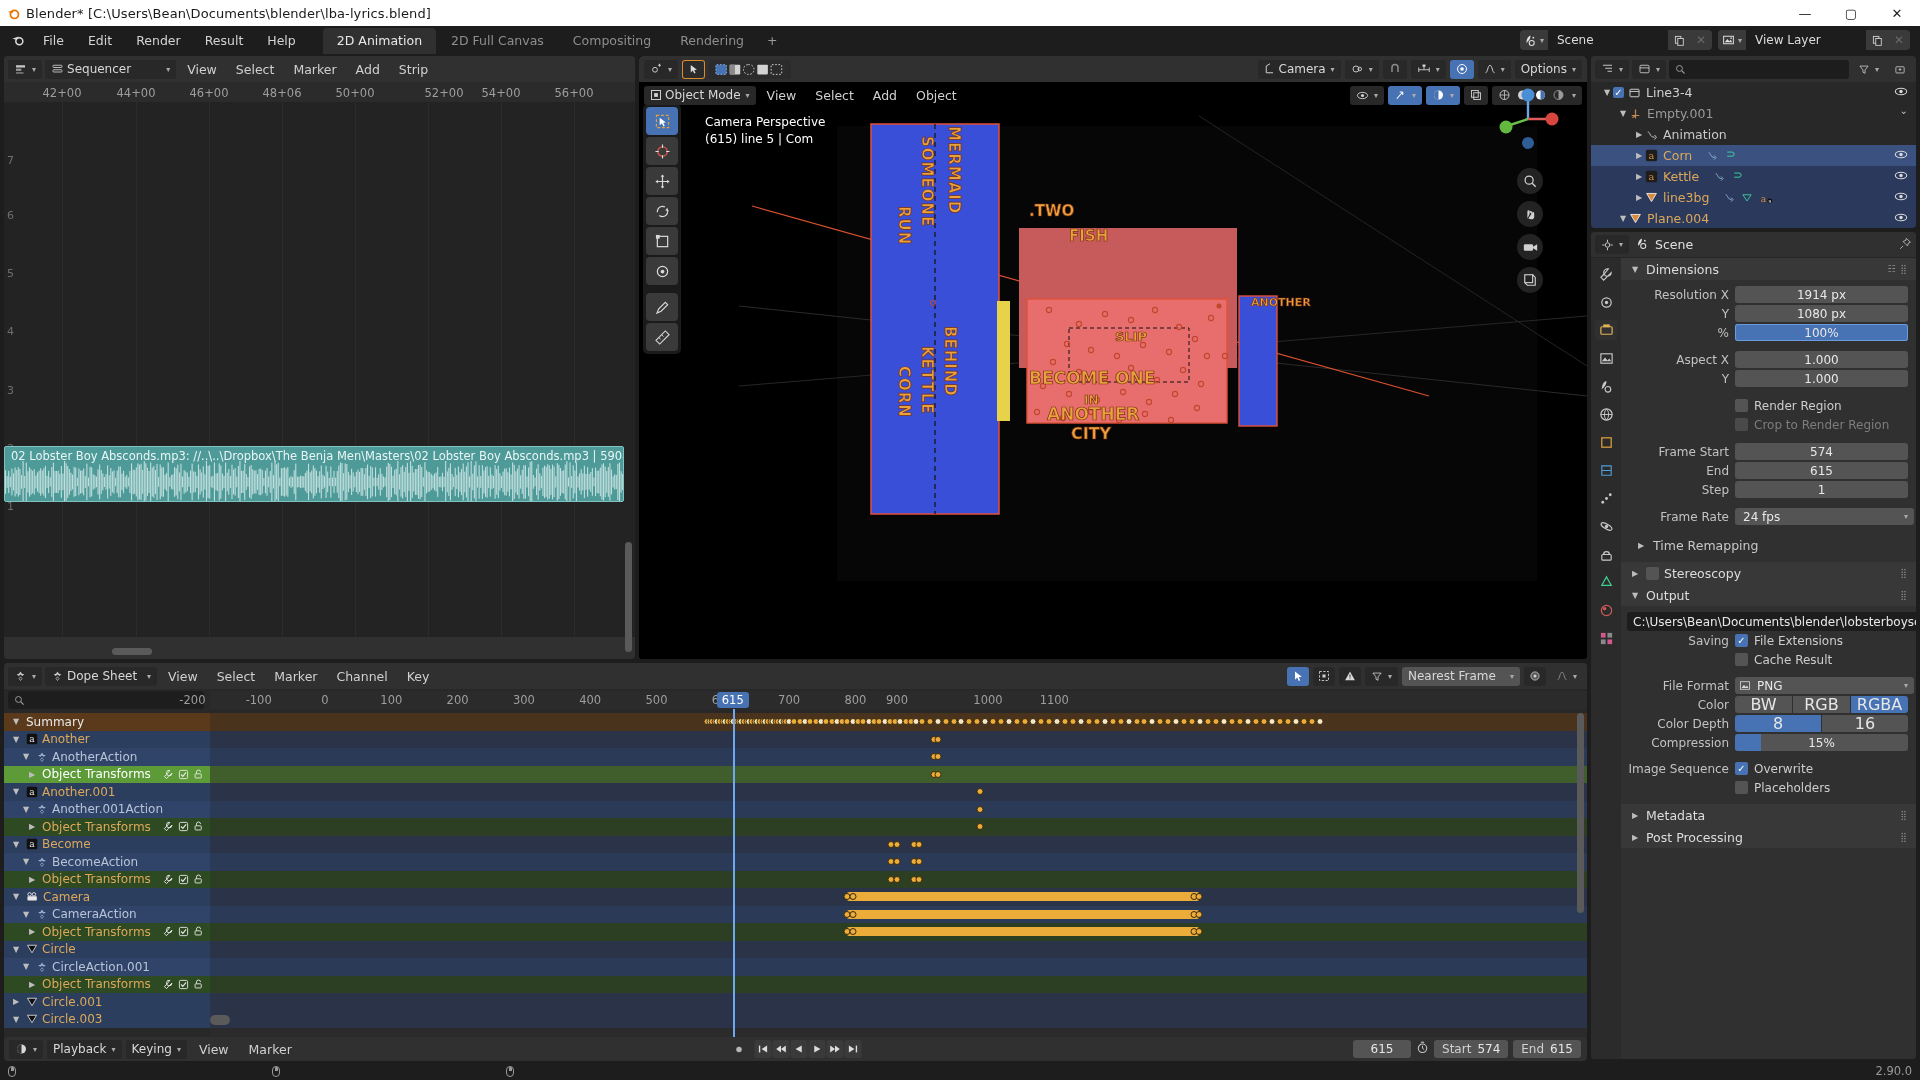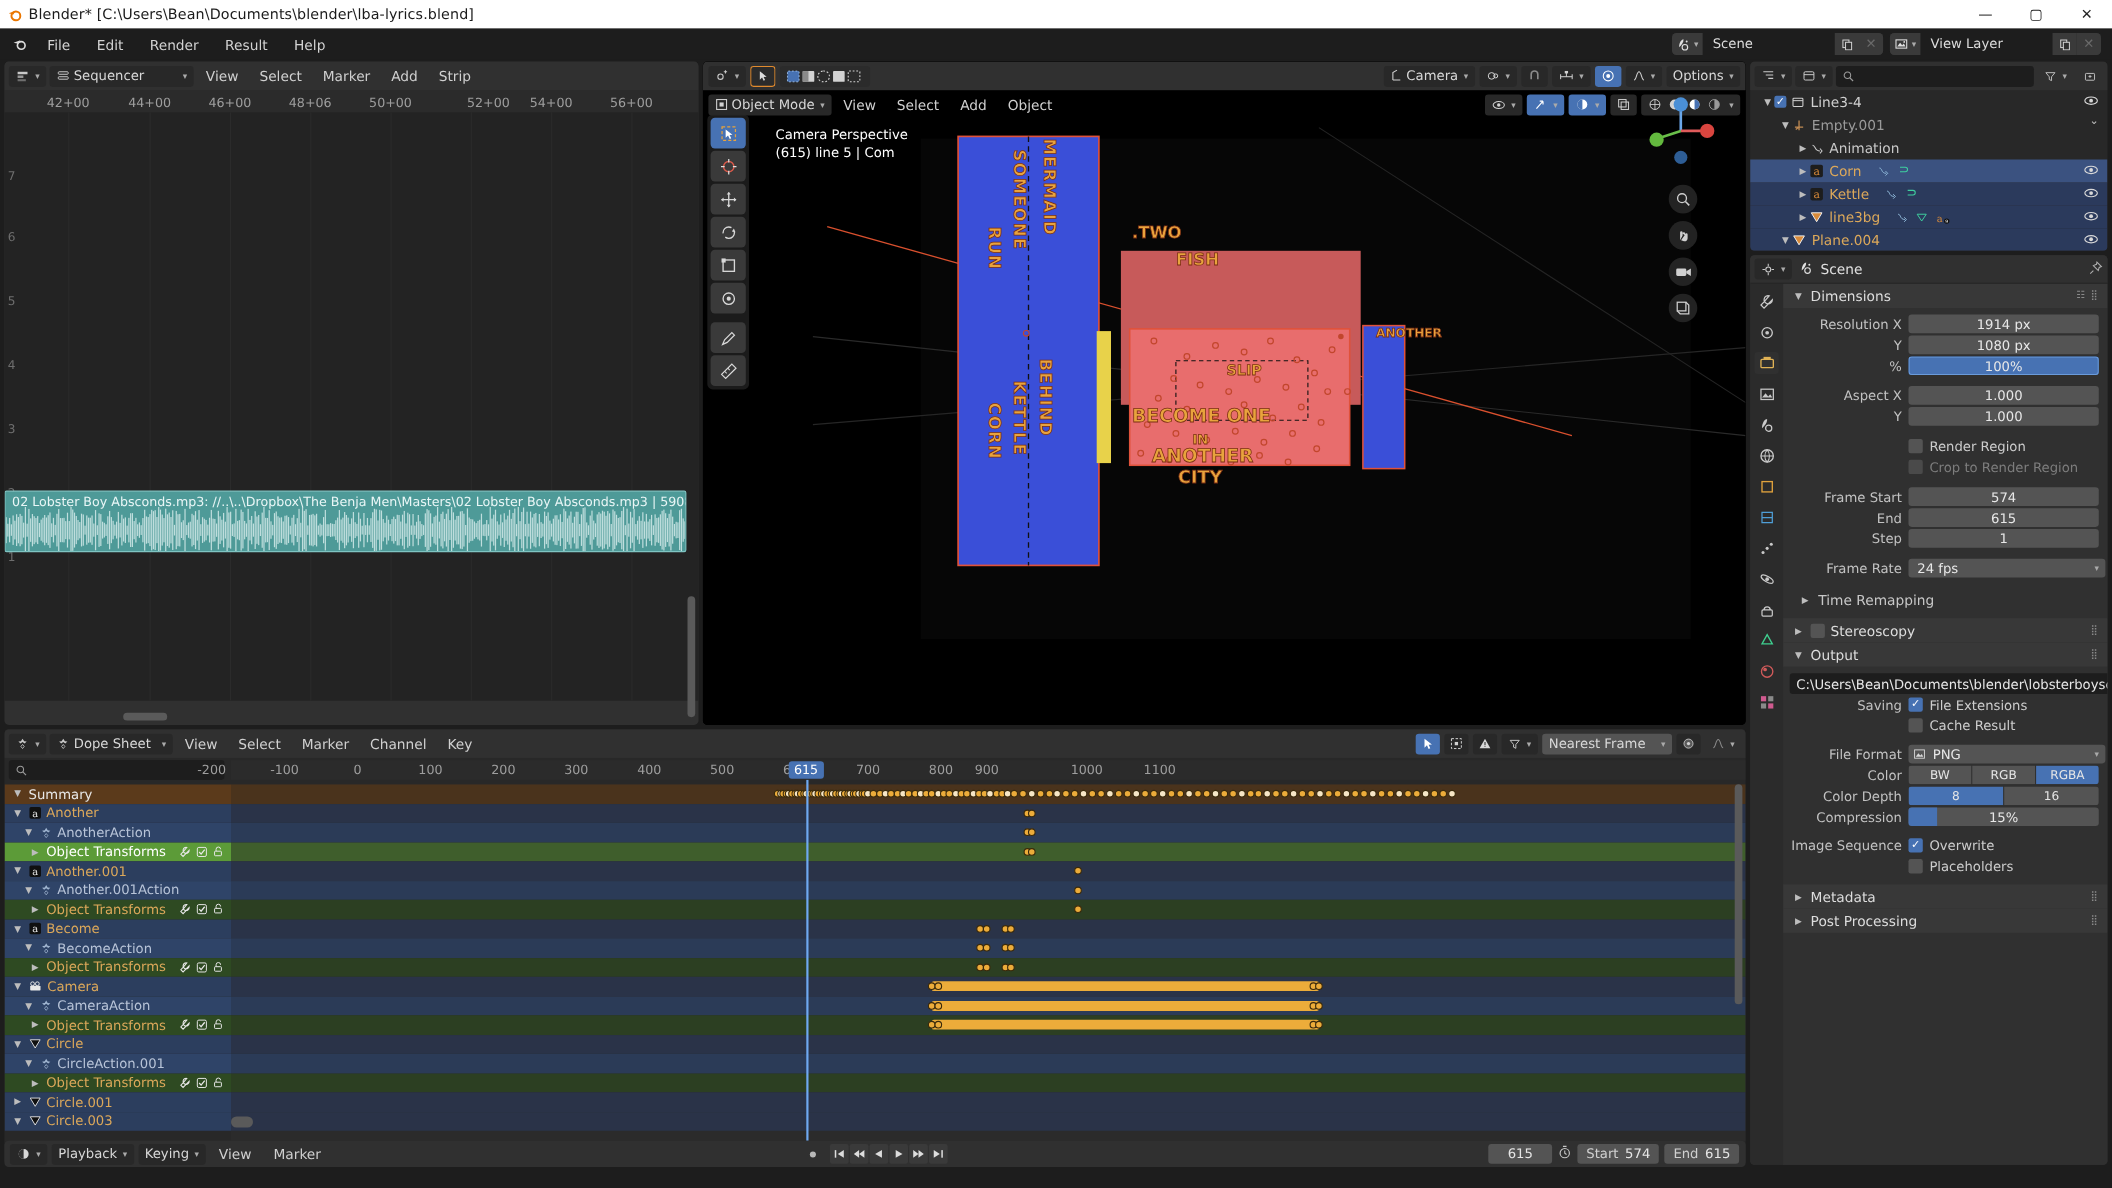--- a/index.html
+++ b/index.html
@@ -99,21 +99,21 @@
   .ptab.active { background:#303030;}
   #props-body { position:absolute; left:30px; top:26px; right:0; bottom:0; overflow:hidden; background:#303030;}
   .pnl-head { height:22px; display:flex; align-items:center; gap:5px; padding:0 8px; background:#383838; font-size:12.5px; color:#ddd;}
   .prow { display:flex; align-items:center; height:17px; margin:2px 8px 2px 0; gap:6px;}
   .plabel { width:108px; text-align:right; font-size:12px; color:#c2c2c2; flex:none;}
   .pfield { flex:1; height:17px; background:#545454; border-radius:3px; display:flex;
       align-items:center; justify-content:center; font-size:12px; color:#e8e8e8; position:relative;}
   .pfield.blue { background:#4772b3;}
   .pfield.dark { background:#1d1d1d; justify-content:flex-start; padding-left:6px;}
   .pfield.sel { box-shadow:inset 0 0 0 1px #6a9bdb;}
-  .pseg { flex:1; height:17px; background:#545454; display:flex; align-items:center; justify-content:center; font-size:11px;}
+  .pseg { flex:1; height:17px; background:#545454; display:flex; align-items:center; justify-content:center; font-size:16px;}
   .pseg.on { background:#4772b3;}
   .pcheck { display:flex; align-items:center; gap:6px; font-size:12px; color:#cdcdcd;}
   .cbox { width:13px; height:13px; border-radius:2px; background:#545454; display:flex; align-items:center; justify-content:center;}
   .cbox.on { background:#4772b3;}
   .cbox.on::after { content:"✓"; font-size:10px; color:#fff; line-height:1;}
   .dots { margin-left:auto; color:#8a8a8a; font-size:9px; letter-spacing:1px;}
 
   
   #dope { left:4px; top:663px; width:1583px; height:396px; background:#282828;}
   #dope-head { height:26px; background:#303030; display:flex; align-items:center; padding:0 4px; gap:3px;}
@@ -191,20 +191,27 @@
           <circle cx="9.5" cy="9.5" r="4" fill="none" stroke="#dcdcdc" stroke-width="1.7"></circle>
           <path d="M1.5 6.6 L8.6 4 L6.4 7.8 Z" fill="#dcdcdc"></path>
         </svg>
     </span>
     <div class="menu-item">File</div>
     <div class="menu-item">Edit</div>
     <div class="menu-item">Render</div>
     <div class="menu-item">Result</div>
     <div class="menu-item">Help</div>
 
+    <div class="wstabs">
+      <div class="wstab active">2D Animation</div>
+      <div class="wstab">2D Full Canvas</div>
+      <div class="wstab">Compositing</div>
+      <div class="wstab">Rendering</div>
+      <div class="wstab plus">+</div>
+    </div>
 
     <div class="topbar-right">
       <div class="idblock">
         <span class="idicon">
           <svg width="13" height="13" viewBox="0 0 16 16">
               <path d="M3 11 C3 5 6 2 8 2 C8 6 6 8 3 11 Z" fill="#e0e0e0"></path>
               <circle cx="9.5" cy="11" r="3.1" fill="none" stroke="#e0e0e0" stroke-width="1.3"></circle>
               <circle cx="11.5" cy="4.5" r="1.1" fill="#e0e0e0"></circle>
             </svg>
           <span class="chev">▾</span>
@@ -2000,14 +2007,20 @@
         <span class="lab">Start</span>
         <span>574</span>
       </div>
       <div class="numfield">
         <span class="lab">End</span>
         <span>615</span>
       </div>
     </div>
   </div>
 
+  <div id="status">
+    <span><span class="mouse-ic"></span></span>
+    <span style="margin-left:240px;"><span class="mouse-ic"></span></span>
+    <span style="margin-left:210px;"><span class="mouse-ic r"></span></span>
+    <span class="sright">2.90.0</span>
+  </div>
 
 </div>
 
 </body></html>

